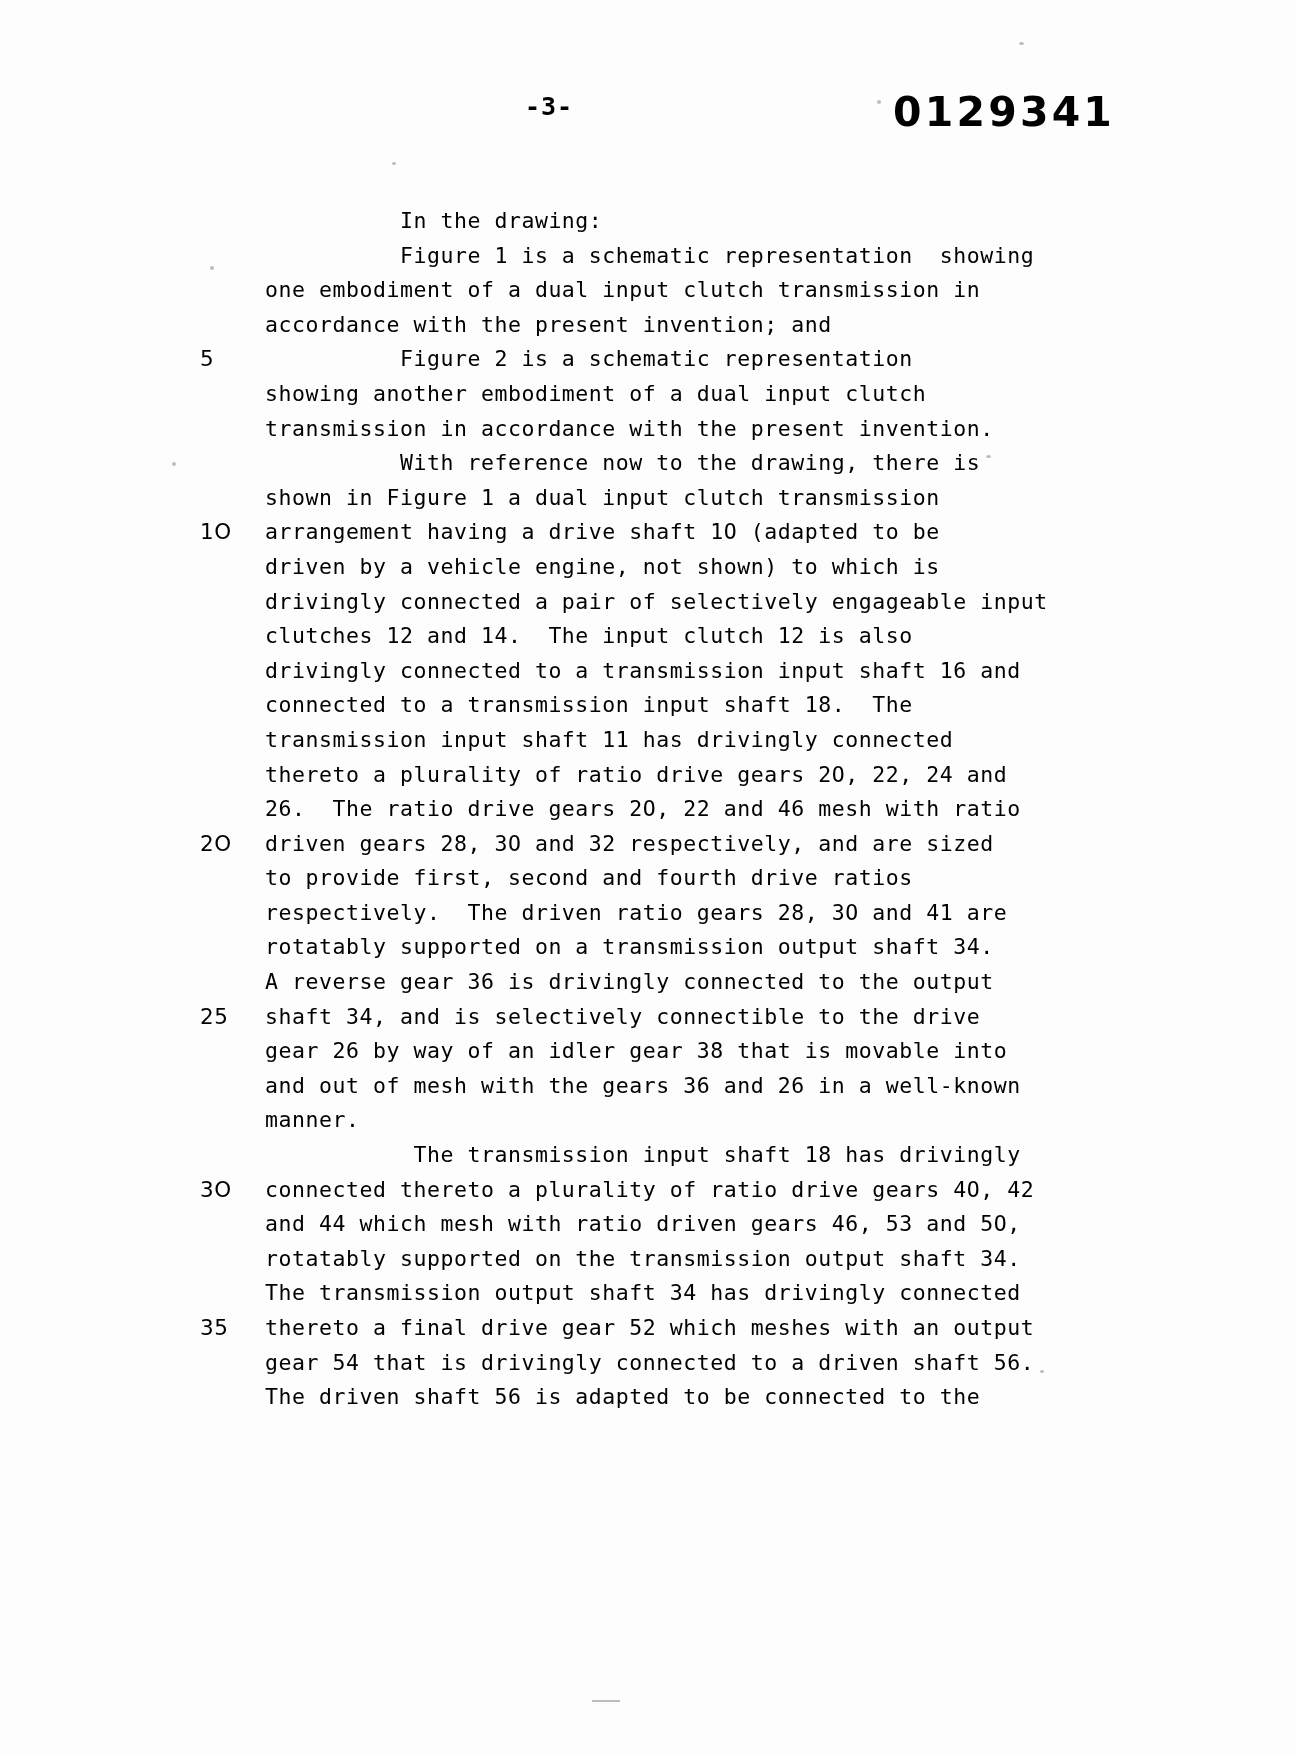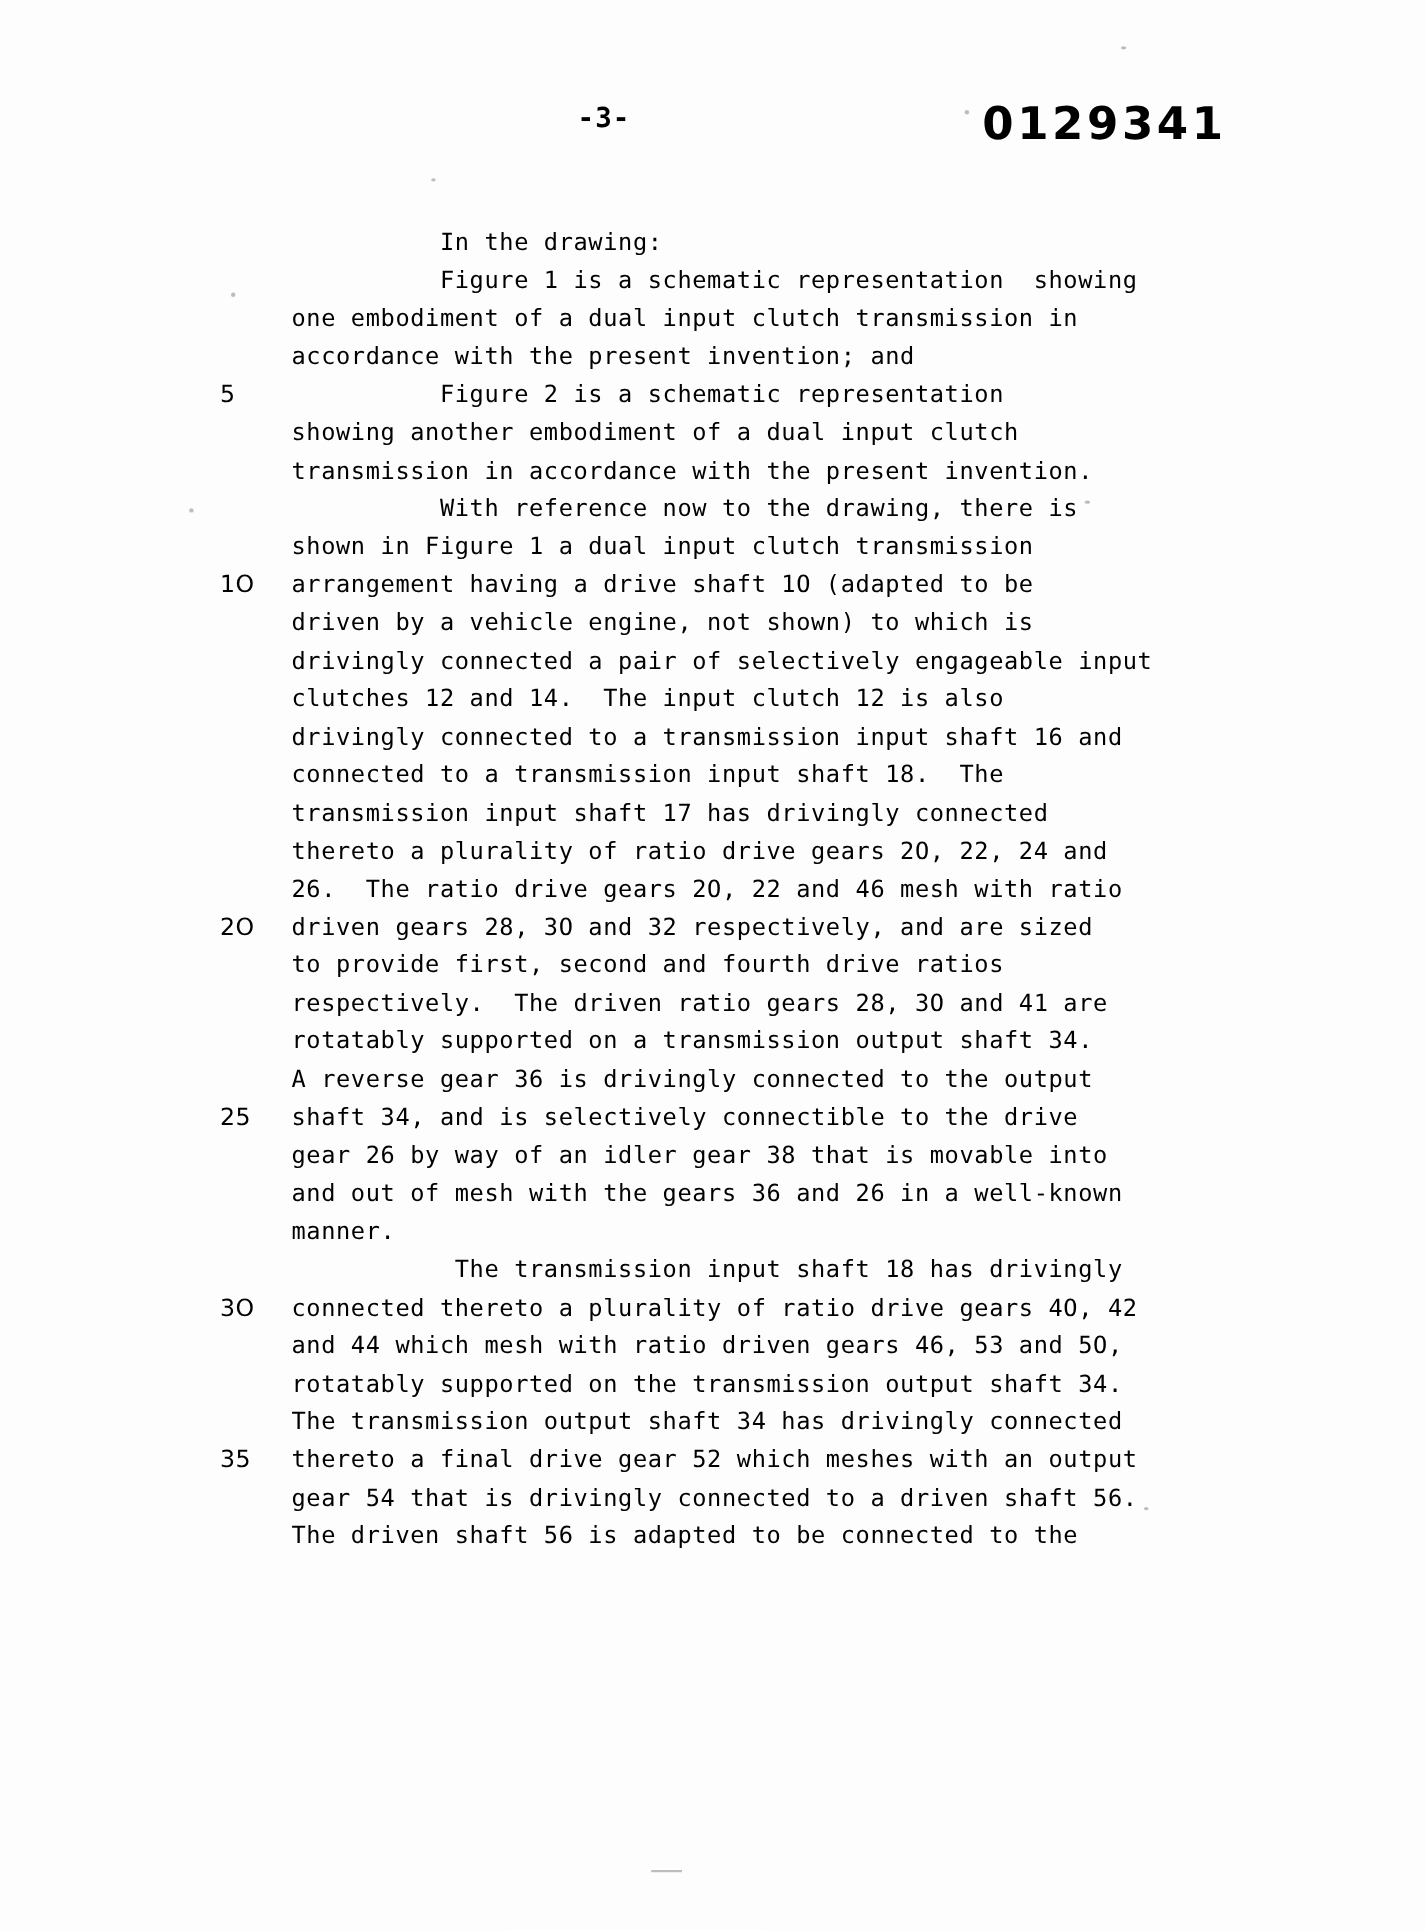--- a/index.html
+++ b/index.html
@@ -114,21 +114,21 @@
       <div class="text-line"><span class="line-no"></span><span class="line-text">showing another embodiment of a dual input clutch</span></div>
       <div class="text-line"><span class="line-no"></span><span class="line-text">transmission in accordance with the present invention.</span></div>
       <div class="text-line"><span class="line-no"></span><span class="line-text">          With reference now to the drawing, there is</span></div>
       <div class="text-line"><span class="line-no"></span><span class="line-text">shown in Figure 1 a dual input clutch transmission</span></div>
       <div class="text-line"><span class="line-no">1O</span><span class="line-text">arrangement having a drive shaft 1O (adapted to be</span></div>
       <div class="text-line"><span class="line-no"></span><span class="line-text">driven by a vehicle engine, not shown) to which is</span></div>
       <div class="text-line"><span class="line-no"></span><span class="line-text">drivingly connected a pair of selectively engageable input</span></div>
       <div class="text-line"><span class="line-no"></span><span class="line-text">clutches 12 and 14.  The input clutch 12 is also</span></div>
       <div class="text-line"><span class="line-no"></span><span class="line-text">drivingly connected to a transmission input shaft 16 and</span></div>
       <div class="text-line"><span class="line-no"></span><span class="line-text">connected to a transmission input shaft 18.  The</span></div>
-      <div class="text-line"><span class="line-no"></span><span class="line-text">transmission input shaft 17 has drivingly connected</span></div>
+      <div class="text-line"><span class="line-no"></span><span class="line-text">transmission input shaft 11 has drivingly connected</span></div>
       <div class="text-line"><span class="line-no"></span><span class="line-text">thereto a plurality of ratio drive gears 2O, 22, 24 and</span></div>
       <div class="text-line"><span class="line-no"></span><span class="line-text">26.  The ratio drive gears 2O, 22 and 46 mesh with ratio</span></div>
       <div class="text-line"><span class="line-no">2O</span><span class="line-text">driven gears 28, 3O and 32 respectively, and are sized</span></div>
       <div class="text-line"><span class="line-no"></span><span class="line-text">to provide first, second and fourth drive ratios</span></div>
       <div class="text-line"><span class="line-no"></span><span class="line-text">respectively.  The driven ratio gears 28, 3O and 41 are</span></div>
       <div class="text-line"><span class="line-no"></span><span class="line-text">rotatably supported on a transmission output shaft 34.</span></div>
       <div class="text-line"><span class="line-no"></span><span class="line-text">A reverse gear 36 is drivingly connected to the output</span></div>
       <div class="text-line"><span class="line-no">25</span><span class="line-text">shaft 34, and is selectively connectible to the drive</span></div>
       <div class="text-line"><span class="line-no"></span><span class="line-text">gear 26 by way of an idler gear 38 that is movable into</span></div>
       <div class="text-line"><span class="line-no"></span><span class="line-text">and out of mesh with the gears 36 and 26 in a well-known</span></div>

